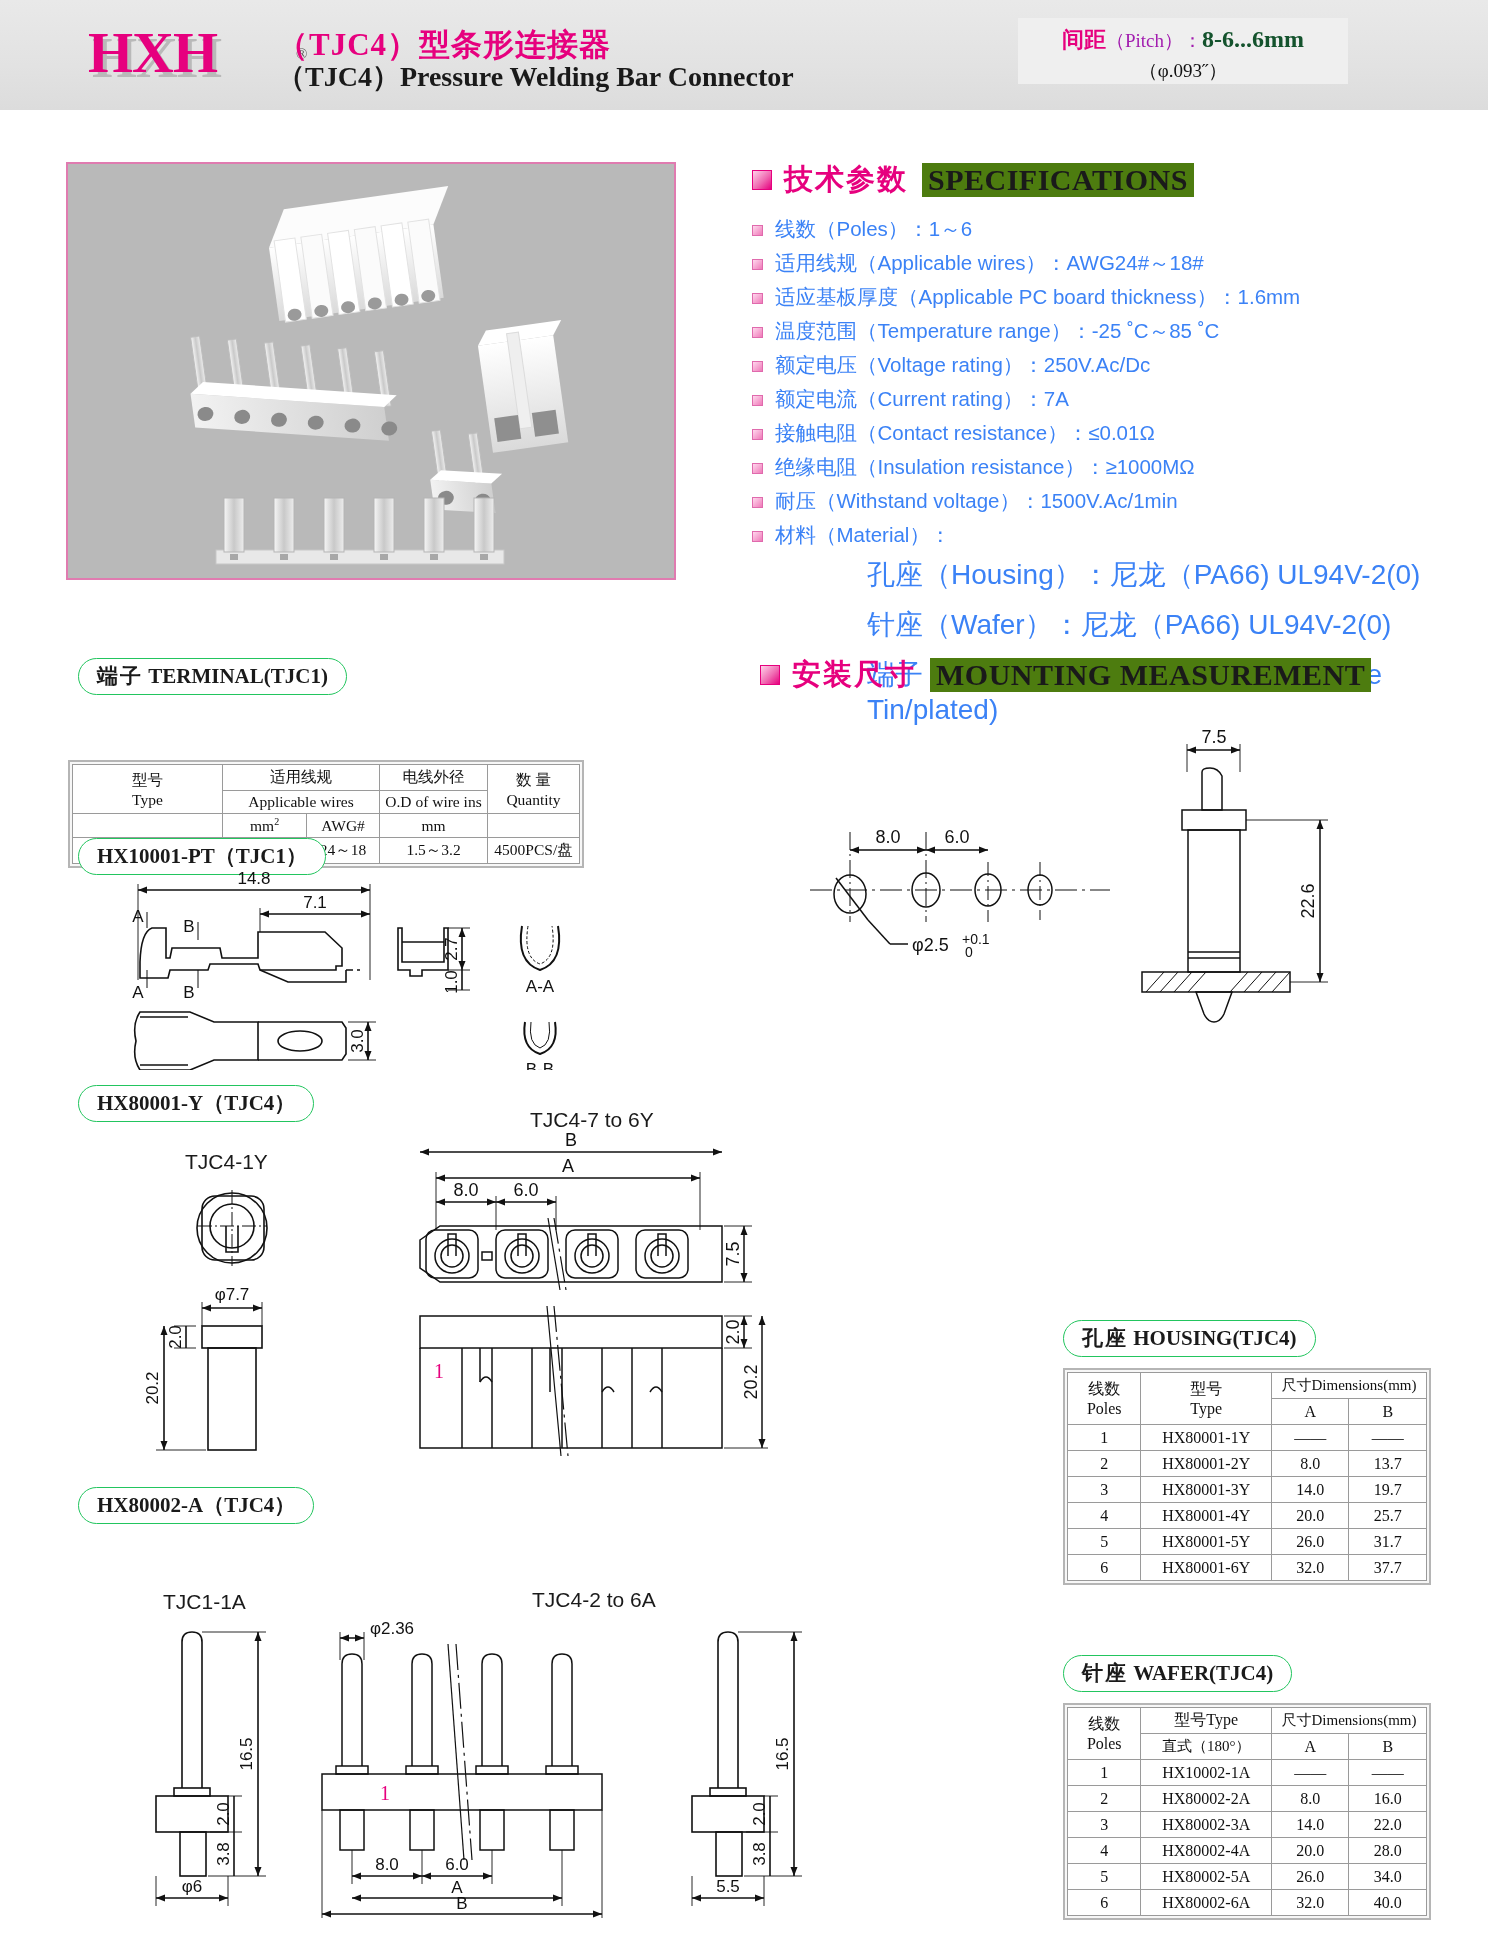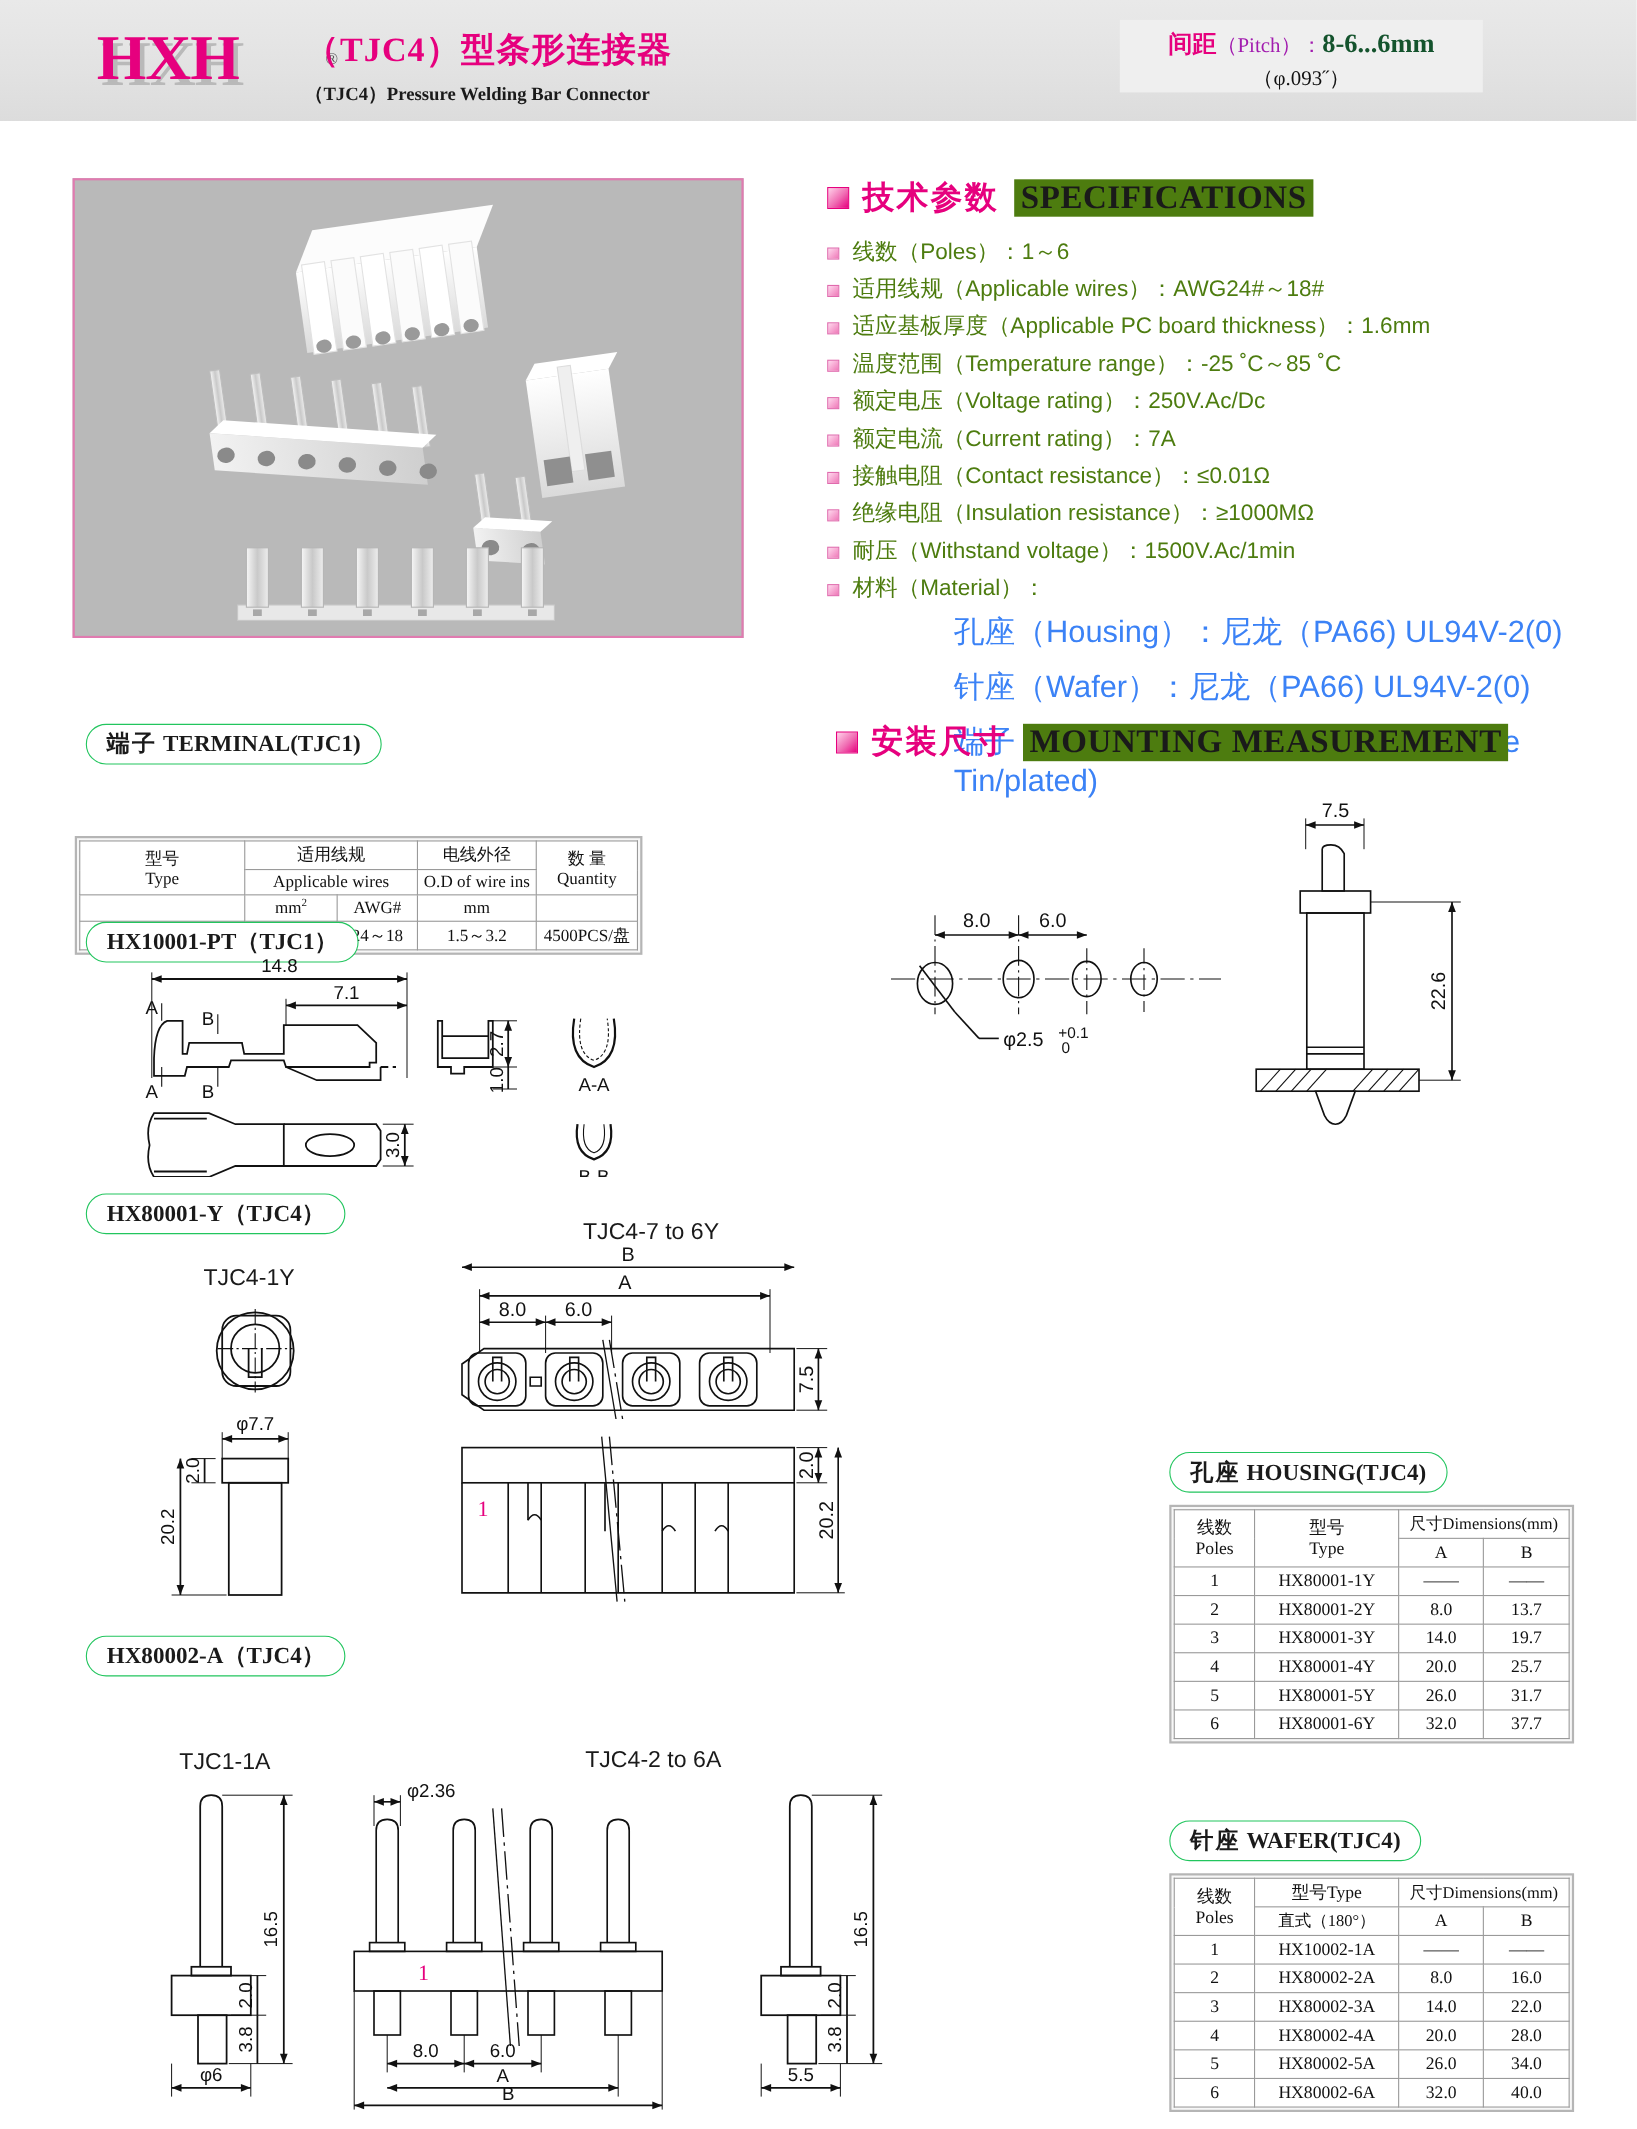--- a/index.html
+++ b/index.html
@@ -30,23 +30,23 @@
     position:absolute; left:208px; top:22px;
     font-size:15px; color:#555; font-family:"Liberation Serif",serif;
   }
   #title-cn {
     position:absolute; left:277px; top:24px;
     font-family:"Liberation Serif", serif;
     font-size:31px; font-weight:bold; color:#e6007e;
     letter-spacing:1px;
   }
   #title-en {
-    position:absolute; left:277px; top:74px;
+    position:absolute; left:277px; top:58px;
     font-family:"Liberation Serif", serif;
-    font-size:17px; font-weight:bold; color:#1a1a1a;
+    font-size:28px; font-weight:bold; color:#1a1a1a;
     letter-spacing:0px;
   }
   #pitch-box {
     position:absolute; left:1018px; top:18px; width:330px; height:66px;
     background:#efefef;
     text-align:center;
   }
   #pitch-line1 { margin-top:7px; font-family:"Liberation Serif",serif; font-size:22px; white-space:nowrap; }
   #pitch-line2 { margin-top:3px; font-family:"Liberation Serif",serif; font-size:19px; }
   .pk { color:#e6007e; font-weight:bold; }
@@ -77,21 +77,21 @@
     color:#1a1a1a; margin-left:14px; background:#4d7c0f; padding:0 6px;
     letter-spacing:0.5px;
   }
   .spec-list { margin-top:16px; }
   .spec-row { display:flex; align-items:flex-start; margin-bottom:9px; }
   .spec-bullet {
     width:11px; height:11px; flex:none; margin-top:9px; margin-right:12px;
     background:linear-gradient(135deg,#ffd9ee,#ef79b8);
     border:1px solid #e06aad;
   }
-  .spec-text { font-size:20.5px; line-height:1.22; color:#4d7c0f; }
+  .spec-text { font-size:20.5px; line-height:1.22; color:#3b82f6; }
   .mat-sub { margin-left:115px; font-size:28px; margin-bottom:12px; color:#3b82f6; }
 
   
   .pill {
     display:inline-block;
     border:1px solid #22c55e; border-radius:22px;
     padding:3px 18px 4px 18px;
     font-family:"Liberation Serif",serif; font-size:21px; font-weight:bold;
     color:#1a1a1a; background:#fff; white-space:nowrap;
   }

